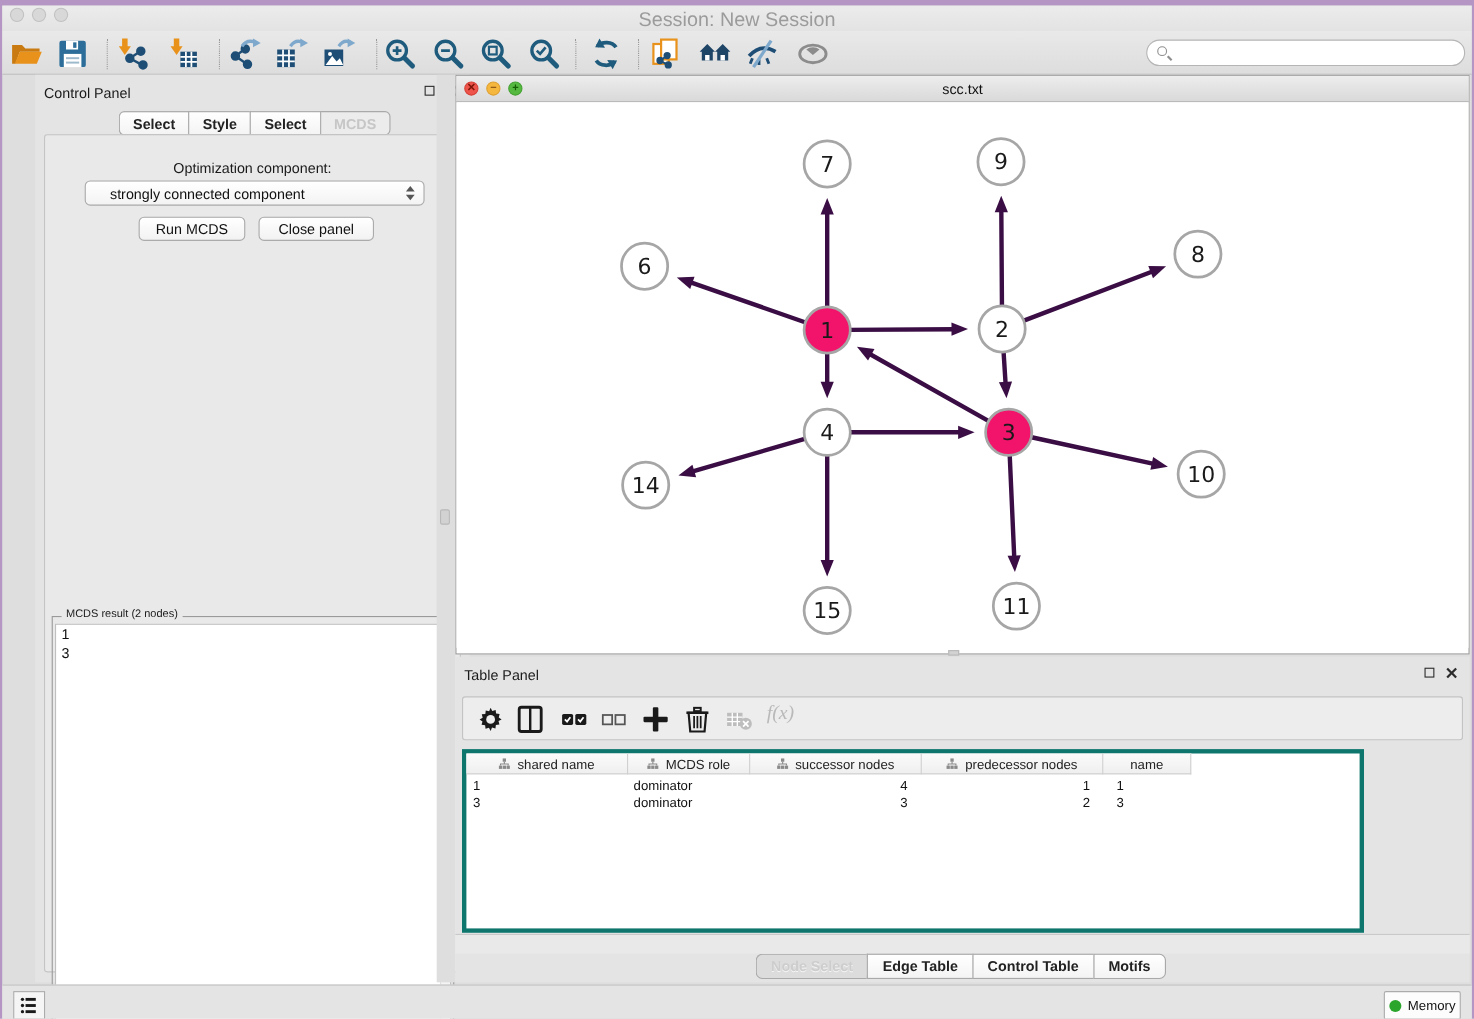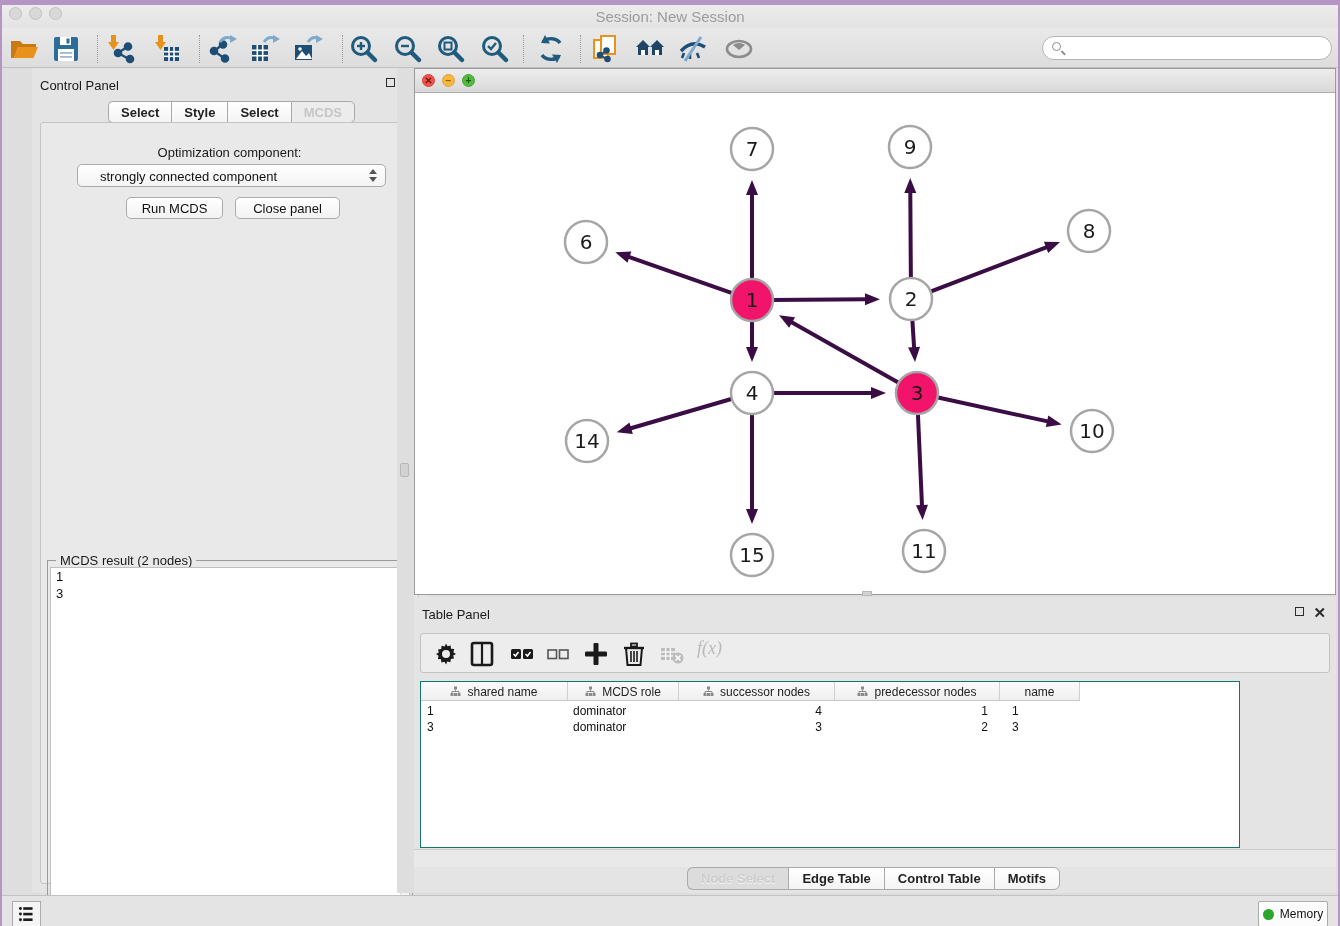--- a/index.html
+++ b/index.html
@@ -4,21 +4,21 @@
 <style>
   * { margin:0; padding:0; box-sizing:border-box; }
   html,body { width:1340px; height:926px; }
   body { font-family:"Liberation Sans",sans-serif; background:#DEDEDE; }
   .app { position:relative; width:1340px; height:926px; background:#DEDEDE;
          border-top:5px solid #B495C4; border-left:2px solid #B495C4; border-right:2px solid #B495C4; overflow:hidden; }
 
   
   .titlebar { position:absolute; left:0; top:0; width:100%; height:23px; background:linear-gradient(#ECECEC,#E3E3E3); }
   .traffic-gray { position:absolute; top:2px; width:13px; height:13px; border-radius:50%; background:#D8D8D8; border:1px solid #C2C2C2; }
-  .win-title { position:absolute; top:3px; left:0; width:100%; text-align:center; font-size:15px; color:#9B9B9B; }
+  .win-title { position:absolute; top:3px; left:0; width:100%; text-align:center; font-size:18px; color:#9B9B9B; }
 
   
   .toolbar { position:absolute; left:0; top:23px; width:100%; height:40px; background:linear-gradient(#E9E9E9,#DDDDDD); border-bottom:1px solid #C0C0C0; }
   .tb-icon { position:absolute; top:5px; width:32px; height:32px; cursor:pointer; }
   .tb-sep { position:absolute; top:7px; height:28px; width:0; border-left:1px dotted #999; }
   .searchbox { position:absolute; left:1040px; top:8px; width:290px; height:24px; background:#fff; border:1px solid #B5B5B5; border-radius:12px; }
   .search-glyph { position:absolute; left:9px; top:5px; width:9px; height:9px; border:1.5px solid #8E8E8E; border-radius:50%; }
   .search-glyph:after { content:""; position:absolute; left:8px; top:9px; width:5px; height:1.5px; background:#8E8E8E; transform:rotate(45deg); }
 
   
@@ -40,21 +40,21 @@
   .cp-content { position:absolute; left:8px; top:54px; width:379px; height:762px; background:#E9E9E9; border:1px solid #C4C4C4; border-radius:3px; }
   .opt-label { position:absolute; left:0; top:22px; width:100%; text-align:center; font-size:13px; color:#1A1A1A; }
   .dropdown { position:absolute; left:36px; top:41px; width:309px; height:23px; background:linear-gradient(#FFF,#F3F3F3); border:1px solid #ABABAB; border-radius:5px; cursor:pointer; }
   .dropdown .val { position:absolute; left:22px; top:4px; font-size:13px; color:#111; }
   .stepper { position:absolute; right:8px; top:4px; }
   .stepper .up { width:0;height:0;border-left:4px solid transparent;border-right:4px solid transparent;border-bottom:5px solid #555; margin-bottom:3px; }
   .stepper .dn { width:0;height:0;border-left:4px solid transparent;border-right:4px solid transparent;border-top:5px solid #555; }
   .btn { position:absolute; height:22px; background:linear-gradient(#FFF,#F2F2F2); border:1px solid #ABABAB; border-radius:5px;
          font-size:13px; color:#111; display:flex; align-items:center; justify-content:center; cursor:pointer; }
   .fieldset { position:absolute; left:6px; top:437px; width:366px; height:378px; border:1px solid #9A9A9A; }
-  .fieldset legend-d { position:absolute; left:8px; top:-8px; background:#E9E9E9; padding:0 4px; font-size:13px; color:#1A1A1A; display:block; }
+  .fieldset legend-d { position:absolute; left:8px; top:-8px; background:#E9E9E9; padding:0 4px; font-size:10px; color:#1A1A1A; display:block; }
   .result-area { position:absolute; left:2px; top:6px; width:360px; height:368px; background:#fff; border:1px solid #BFBFBF; overflow:hidden; }
   .result-line { font-size:13px; color:#111; padding-left:5px; line-height:17px; }
   .result-scroll { position:absolute; right:0; top:0; width:9px; height:100%; background:#F4F4F4; border-left:1px solid #E0E0E0; }
 
   
   .v-gutter { position:absolute; left:395px; top:63px; width:17px; height:825px; background:#DEDEDE; }
   .splitter-h { position:absolute; left:3px; top:395px; width:9px; height:14px; background:#D2D2D2; border:1px solid #B8B8B8; border-radius:2px; cursor:col-resize; }
   .splitter-b { position:absolute; left:447px; top:522px; width:10px; height:5px; background:#D2D2D2; border:1px solid #B8B8B8; cursor:row-resize; }
 
   
@@ -66,21 +66,21 @@
   .tl.grn { left:47px; background:#55B940; border:1px solid #46A233; color:#145E04; }
   .net-title { position:absolute; top:4px; left:0; width:100%; text-align:center; font-size:13px; color:#111; }
   .net-canvas { position:absolute; left:0; top:24px; width:920px; height:496px; background:#fff; }
 
   
   .table-panel { position:absolute; left:412px; top:592px; width:922px; height:296px; background:#E4E4E4; }
   .tp-head { position:absolute; left:8px; top:8px; right:8px; height:16px; }
   .tp-toolbar { position:absolute; left:6px; top:36px; width:910px; height:40px; background:#EDEDED; border:1px solid #C3C3C3; border-radius:3px; }
   .tp-ticon { position:absolute; top:7px; width:26px; height:26px; cursor:pointer; }
   .fx-label { font-family:"Liberation Serif",serif; font-style:italic; font-size:18px; color:#B9B9B9; }
-  .tbl { position:absolute; left:6px; top:84px; width:820px; height:167px; background:#fff; border:1px solid #0f766e;padding-left:48px; }
+  .tbl { position:absolute; left:6px; top:84px; width:820px; height:167px; background:#fff; border:4px solid #0f766e;padding-left:48px; }
   .tbl-header { position:absolute; left:0; top:0; height:19px; display:flex; background:linear-gradient(#FBFBFB,#EFEFEF); border-bottom:1px solid #C8C8C8; }
   .th { position:relative; height:19px; border-right:1px solid #D0D0D0; display:flex; align-items:center; justify-content:center; gap:6px;
         font-size:12px; color:#222; cursor:pointer; }
   .tbl-row { position:absolute; left:0; height:16px; width:100%; display:flex; cursor:pointer; }
   .td { font-size:12px; color:#111; height:16px; line-height:16px; }
   .tp-strip { position:absolute; left:0px; top:252px; width:922px; height:18px; background:#E9E9E9; border-top:1px solid #C9C9C9; }
   .tp-tabs { position:absolute; left:273px; top:270px; height:23px; display:flex; }
   .tp-tab { height:23px; padding:0 13px; font-size:13px; font-weight:600; color:#222; background:linear-gradient(#FFF,#F4F4F4);
             border:1px solid #A9A9A9; border-right:none; display:flex; align-items:center; cursor:pointer; }
   .tp-tab:first-child { border-radius:6px 0 0 6px; }
@@ -303,20 +303,21 @@
 
   <div class="v-gutter">
     <div class="splitter-h"></div>
   </div>
 
   <div class="net-window">
     <div class="net-titlebar">
       <span class="tl red">✕</span>
       <span class="tl yel">−</span>
       <span class="tl grn">+</span>
+      <div class="net-title">scc.txt</div>
     </div>
     <svg id="graph-svg" class="net-canvas" viewBox="0 0 920 496">
         <line x1="337" y1="189" x2="337" y2="99" stroke="#3A0D44" stroke-width="4" stroke-linecap="round"></line>
         <polygon points="337,87 343,102 331,102" fill="#3A0D44"></polygon>
         <line x1="320.0073602418329" y1="201.06281261461632" x2="211.59352831117693" y2="163.18328097619434" stroke="#3A0D44" stroke-width="4" stroke-linecap="round"></line>
         <polygon points="200.2651018057322,159.22515605260523 216.4046973993327,158.50859895436926 212.44657247574355,169.837025459814" fill="#3A0D44"></polygon>
         <line x1="354.9996440119849" y1="206.88679469174852" x2="453.00085041581383" y2="206.27043490304519" stroke="#3A0D44" stroke-width="4" stroke-linecap="round"></line>
         <polygon points="465.00061309047044,206.1949646975442 450.0386448499002,212.28918379174874 449.9631746443992,200.28942111709213" fill="#3A0D44"></polygon>
         <line x1="337" y1="225" x2="337" y2="257" stroke="#3A0D44" stroke-width="4" stroke-linecap="round"></line>
         <polygon points="337,269 331,254 343,254" fill="#3A0D44"></polygon>

